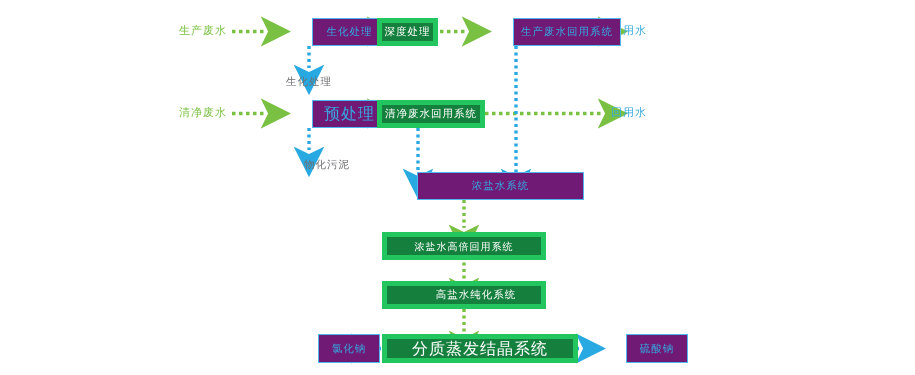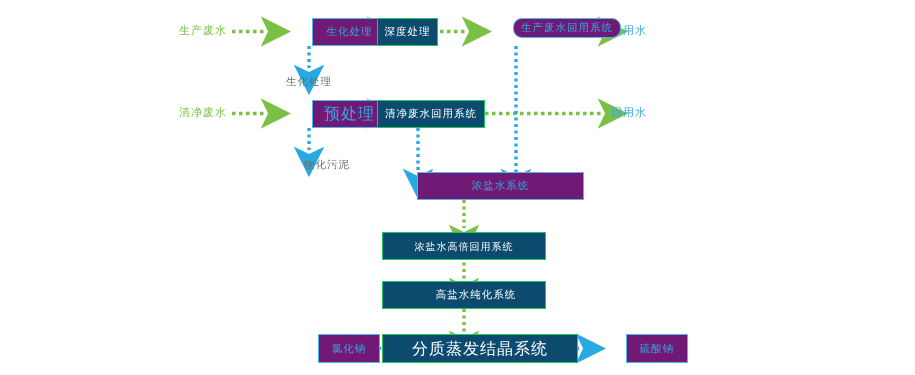--- a/index.html
+++ b/index.html
@@ -30,22 +30,22 @@
     line-height: 1.1;
     white-space: nowrap;
   }
   .node.outline {
     background: #701a75;
     border: 1px solid #4db8ef;
     color: #35a8e0;
     margin-left: 40px;
   }
   .node.filled {
-    background: #0c4a6e;
-    border: 1px solid #22c55e;
+    background: #15803d;
+    border: 5px solid #22c55e;
     color: #ffffff;
   }
 
   
   .label {
     position: absolute;
     white-space: nowrap;
     letter-spacing: 1px;
     line-height: 1;
   }
@@ -145,21 +145,21 @@
   <div class="label blue" style="left:611px;top:107px;font-size:11px;">回用水</div>
 
   <div class="label grey" style="left:286px;top:76px;font-size:10.5px;">生化处理</div>
 
   <div class="label grey" style="left:286px;top:159px;font-size:10.5px;padding-left:18px;">物化污泥</div>
 
   <div class="node outline" style="left:272px;top:18px;width:75px;height:28px;font-size:10.5px;">生化处理</div>
 
   <div class="node filled" style="left:377px;top:18px;width:61px;height:28px;font-size:10.5px;">深度处理</div>
 
-  <div class="node outline" style="left:473px;top:18px;width:108px;height:20px;font-size:10.5px;border-radius:9px;">生产废水回用系统</div>
+  <div class="node outline" style="left:473px;top:18px;width:108px;height:28px;font-size:10.5px;">生产废水回用系统</div>
 
   <div class="node outline" style="left:272px;top:100px;width:75px;height:28px;font-size:16px;">预处理</div>
 
   <div class="node filled" style="left:377px;top:100px;width:108px;height:28px;font-size:10.5px;">清净废水回用系统</div>
 
   <div class="node outline" style="left:377px;top:172px;width:167px;height:28px;font-size:10.5px;">浓盐水系统</div>
 
   <div class="node filled" style="left:382px;top:232px;width:164px;height:28px;font-size:10px;">浓盐水高倍回用系统</div>
 
   <div class="node filled" style="left:382px;top:281px;width:164px;height:28px;font-size:10.5px;padding-left:24px;">高盐水纯化系统</div>

